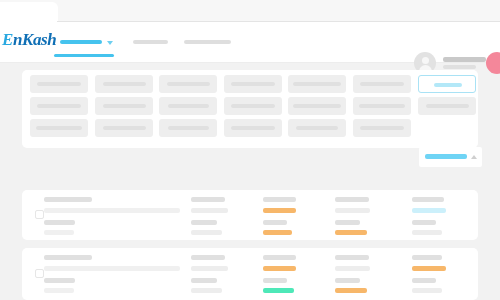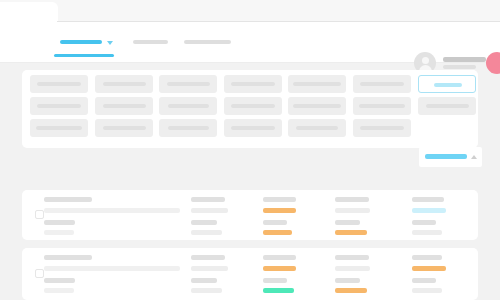--- a/index.html
+++ b/index.html
@@ -205,20 +205,21 @@
 </style>
 </head>
 <body>
 
 <div class="chrome">
   <div class="chrome-tab"></div>
   <div class="chrome-rest"></div>
 </div>
 
 <div class="header">
+  <div class="logo"><span class="k">E</span><span>nKash</span></div>
 
   <div class="nav" id="nav-tabs">
       <div class="nav-tab active" style="left: 0px; width: 54px;">
         <div class="nav-bar" style="left: 0px; width: 42px;"></div>
         <div class="nav-caret" style="left: 47px;"></div>
         <div class="nav-underline" style="left: -6px; width: 60px;"></div>
       </div>
       <div class="nav-tab" style="left: 73px; width: 35px;">
         <div class="nav-bar" style="left: 0px; width: 35px;"></div>
       </div>

